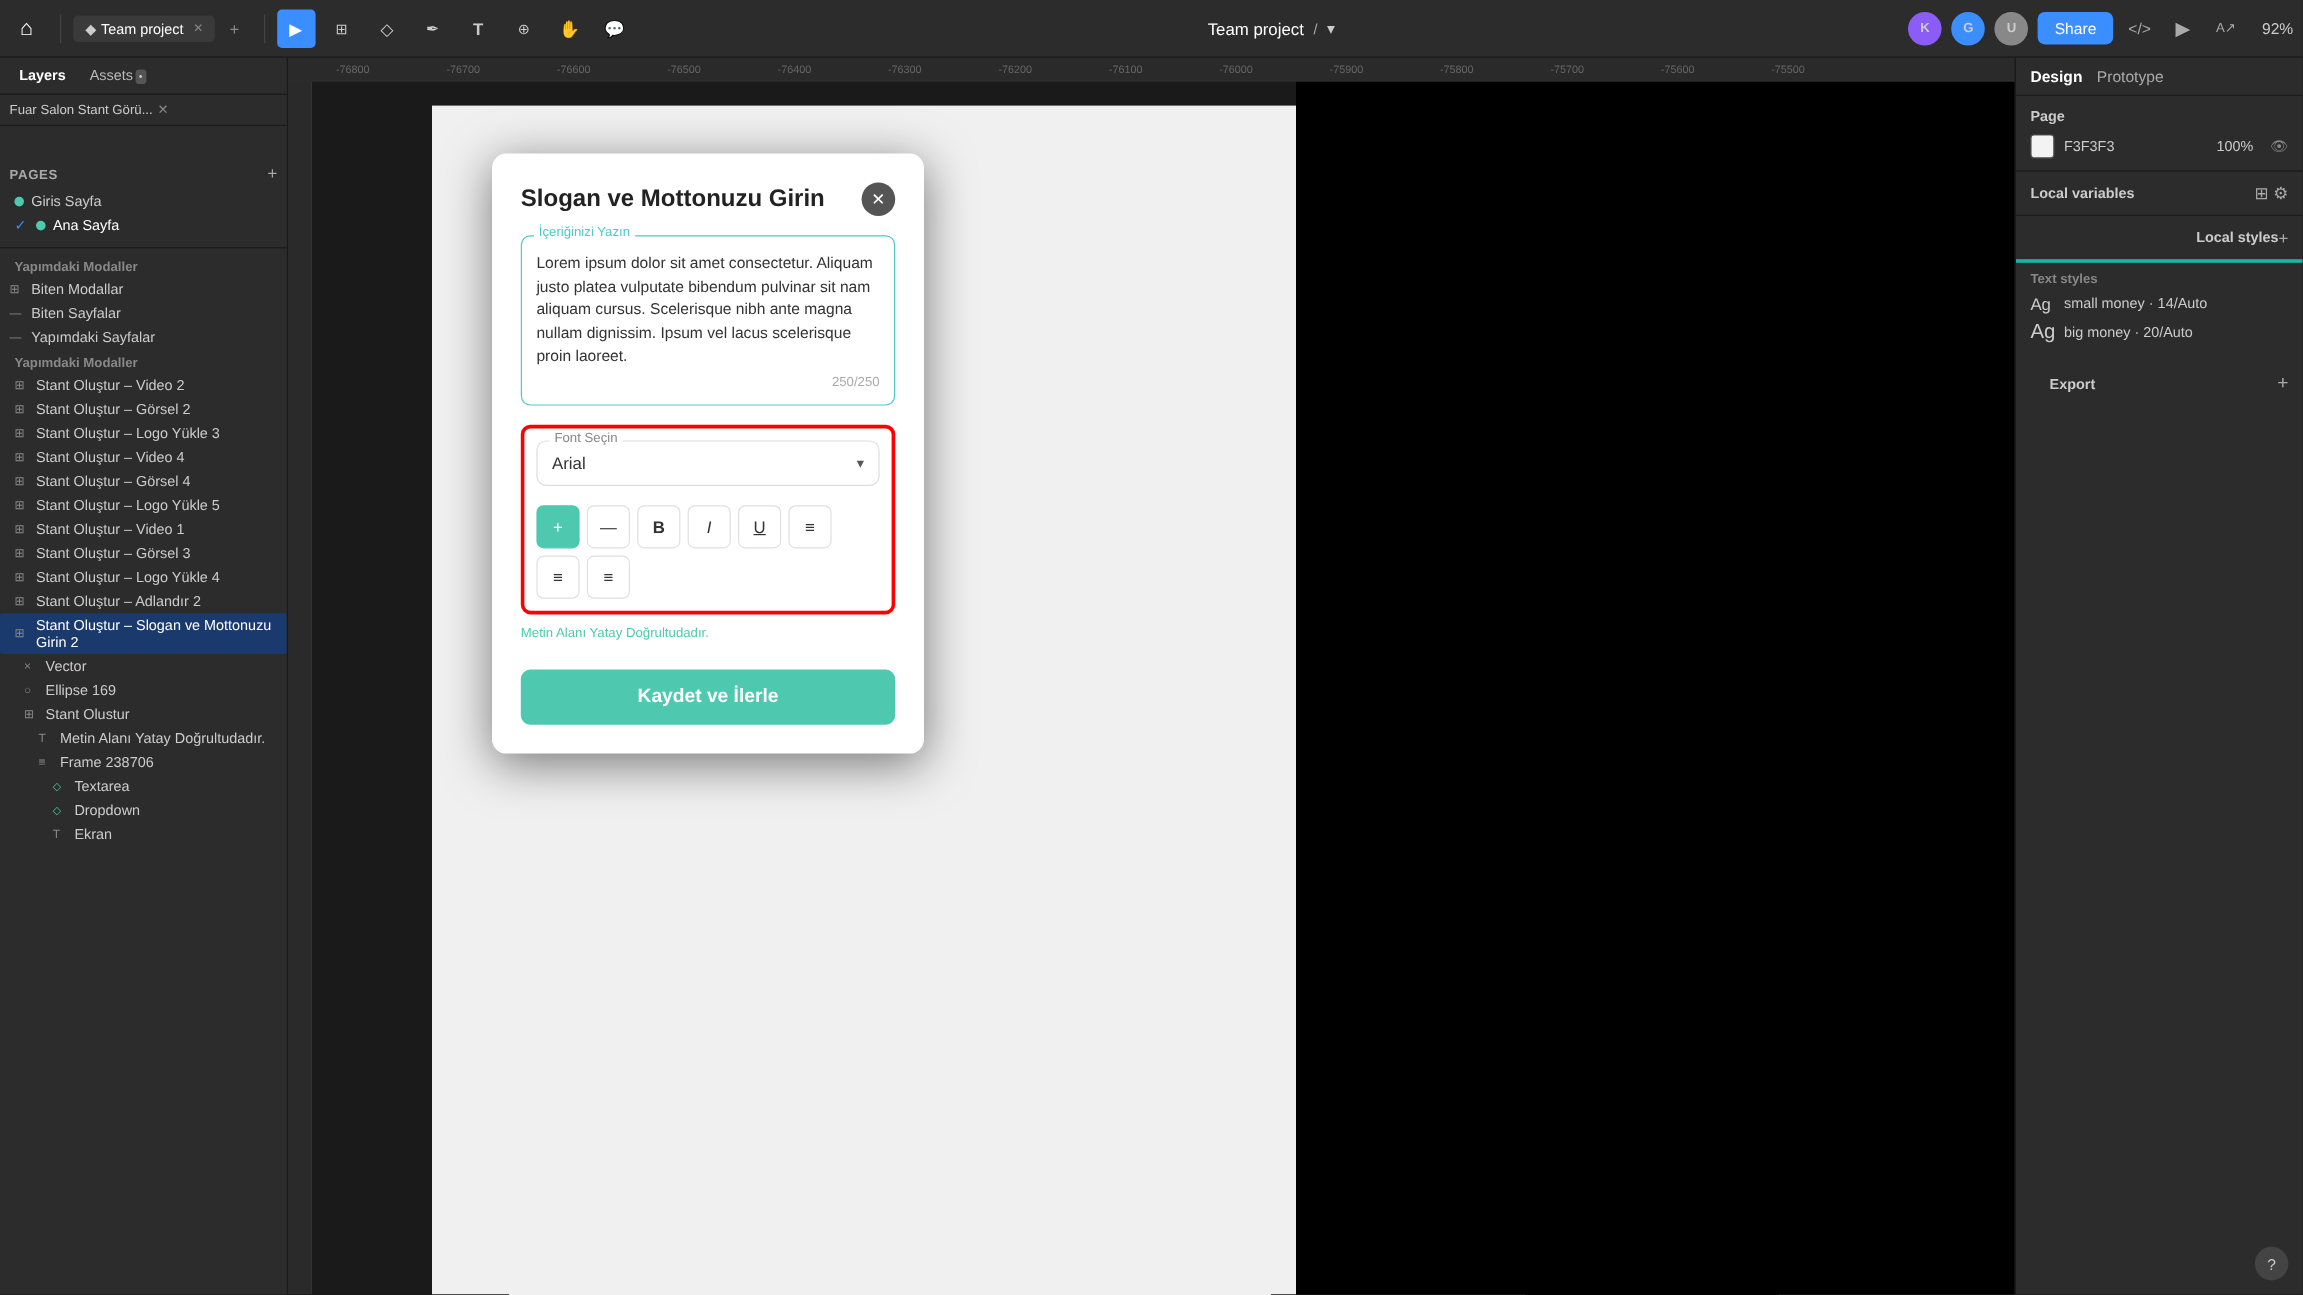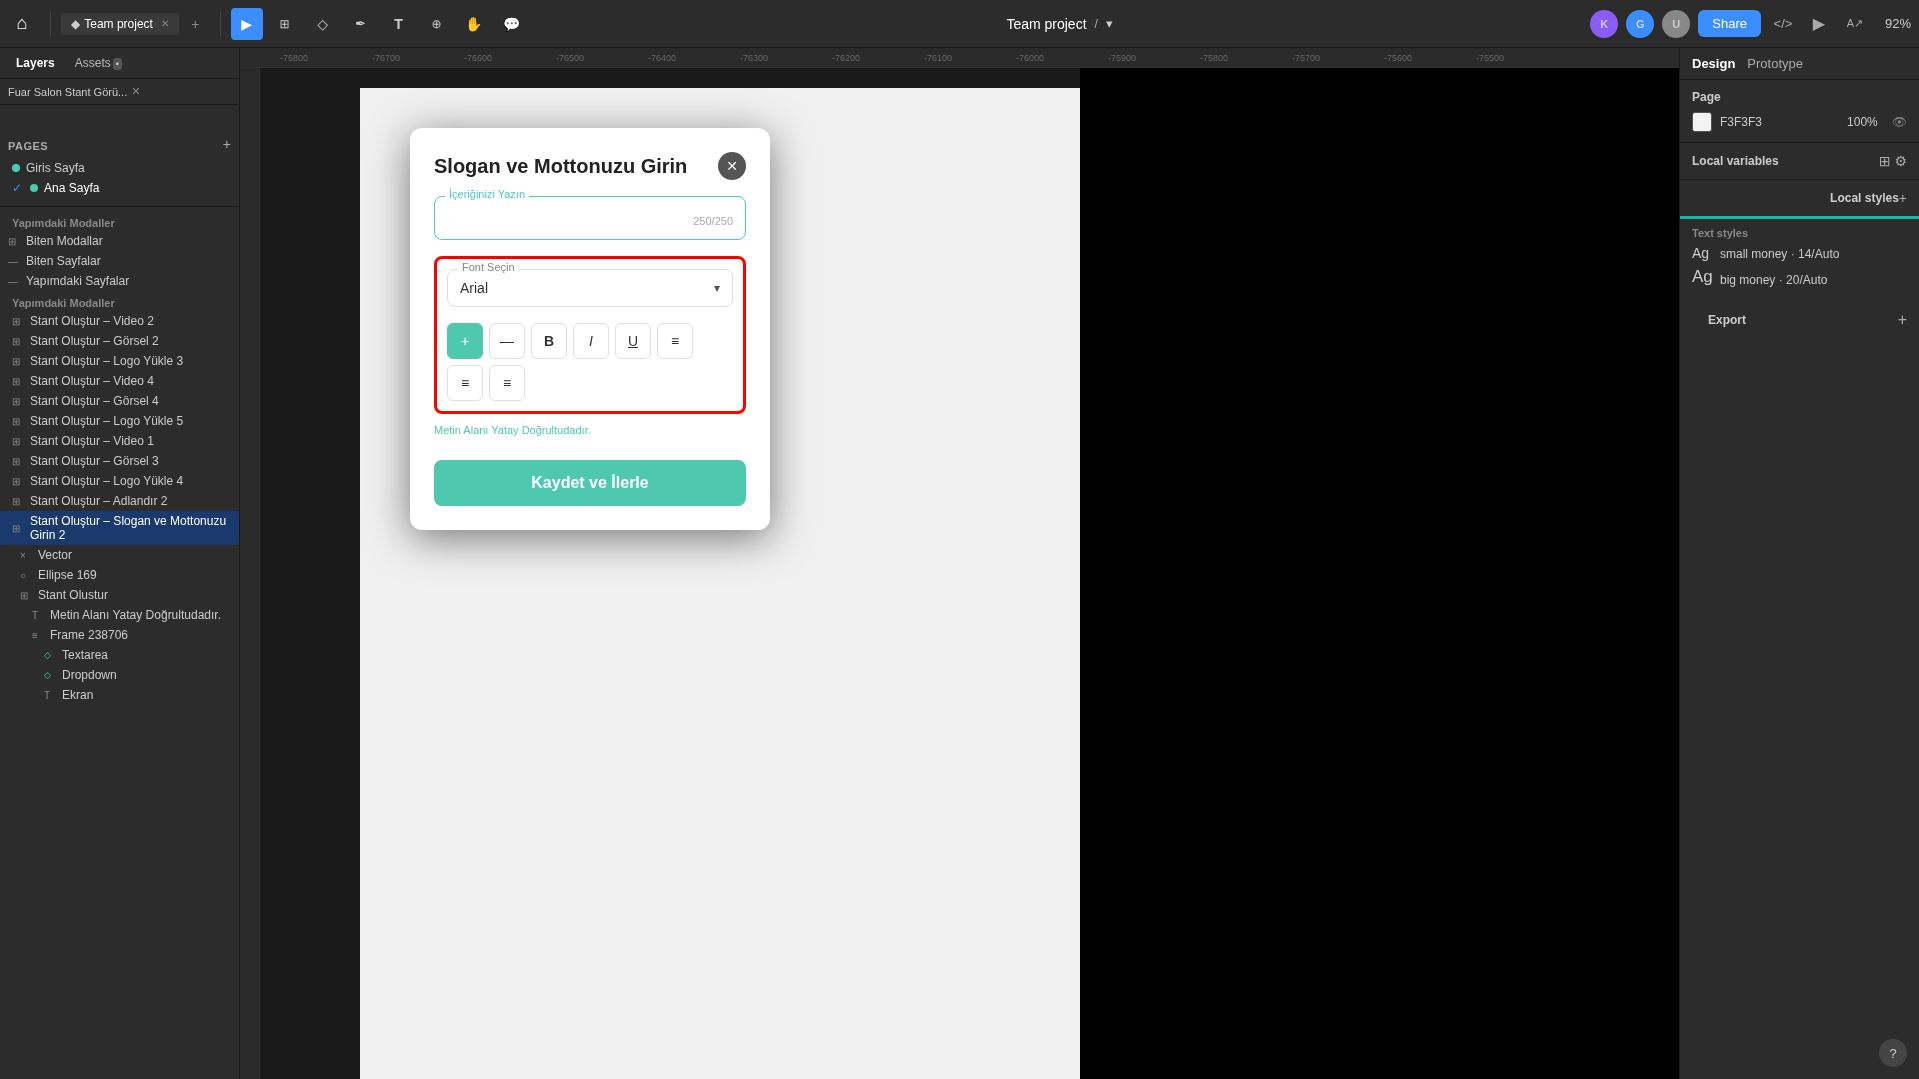--- a/index.html
+++ b/index.html
@@ -86,21 +86,21 @@
     .page-color-row { display: flex; align-items: center; gap: 8px; }
     .page-color-box { width: 20px; height: 20px; background: #f3f3f3; border: 1px solid #555; border-radius: 3px; }
     .page-color-label { font-size: 12px; color: #ccc; }
     .page-opacity { font-size: 12px; color: #ccc; margin-left: auto; }
     .page-eye { font-size: 12px; color: #888; margin-left: 6px; cursor: pointer; }
     .local-vars-header { display: flex; justify-content: space-between; align-items: center; padding: 10px 12px; border-bottom: 1px solid #1a1a1a; }
     .local-styles-header { display: flex; justify-content: flex-end; align-items: center; padding: 10px 12px; border-bottom: 3px solid #14b8a6; }
     .styles-label { font-size: 12px; font-weight: 600; color: #ccc; }
     .styles-icon { font-size: 14px; color: #aaa; cursor: pointer; display: flex; gap: 4px; }
     .text-styles-section { padding: 8px 12px; }
-    .text-style-row { display: flex; align-items: flex-end; gap: 8px; margin-bottom: 6px; cursor: pointer; }
+    .text-style-row { display: flex; align-items: center; gap: 8px; margin-bottom: 6px; cursor: pointer; }
     .ts-icon { font-size: 14px; color: #ccc; width: 20px; }
     .ts-label { font-size: 12px; color: #ccc; }
     .color-styles-section { padding: 8px 12px; }
     .color-style-row { display: flex; align-items: center; gap: 8px; margin-bottom: 6px; cursor: pointer; }
     .cs-dot { width: 14px; height: 14px; border-radius: 50%; flex-shrink: 0; }
     .cs-label { font-size: 12px; color: #ccc; }
     .export-section { padding: 10px 12px; display: flex; justify-content: space-between; align-items: center; }
     .export-label { font-size: 12px; font-weight: 600; color: #ccc; margin-left: 16px; }
     .export-add { font-size: 16px; color: #aaa; cursor: pointer; }
     .help-btn { position: absolute; bottom: 12px; right: 12px; width: 28px; height: 28px; border-radius: 50%; background: #444; display: flex; align-items: center; justify-content: center; color: #ccc; font-size: 13px; cursor: pointer; }
@@ -318,20 +318,21 @@
             <div class="modal-header">
               <span class="modal-title">Slogan ve Mottonuzu Girin</span>
               <div class="modal-close">
                 <span>✕</span>
               </div>
             </div>
             <div class="modal-body">
               
               <div class="text-area-wrap">
                 <div class="text-area-label">İçeriğinizi Yazın</div>
+                <div class="text-area-content">Lorem ipsum dolor sit amet consectetur. Aliquam justo platea vulputate bibendum pulvinar sit nam aliquam cursus. Scelerisque nibh ante magna nullam dignissim. Ipsum vel lacus scelerisque proin laoreet.</div>
                 <div class="char-count">250/250</div>
               </div>
 
               
               <div style="position:relative;">
 
                 <div style="border:3px solid red;border-radius:8px;padding:10px;position:relative;margin-bottom:8px;">
 
                   <div class="font-select-wrap" style="margin-bottom:12px;">
                     <div class="font-label">Font Seçin</div>

